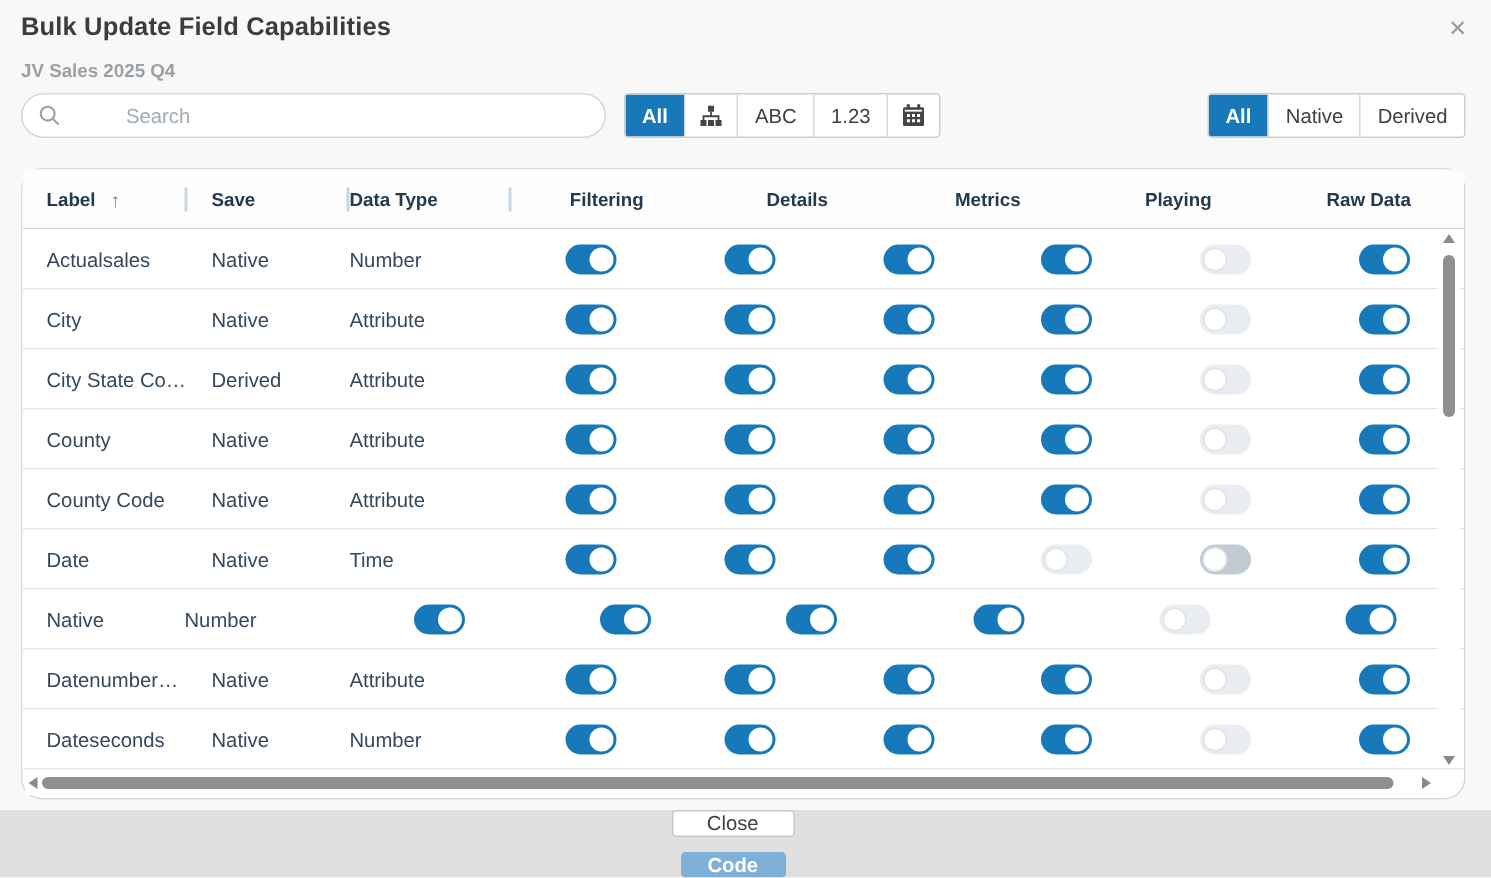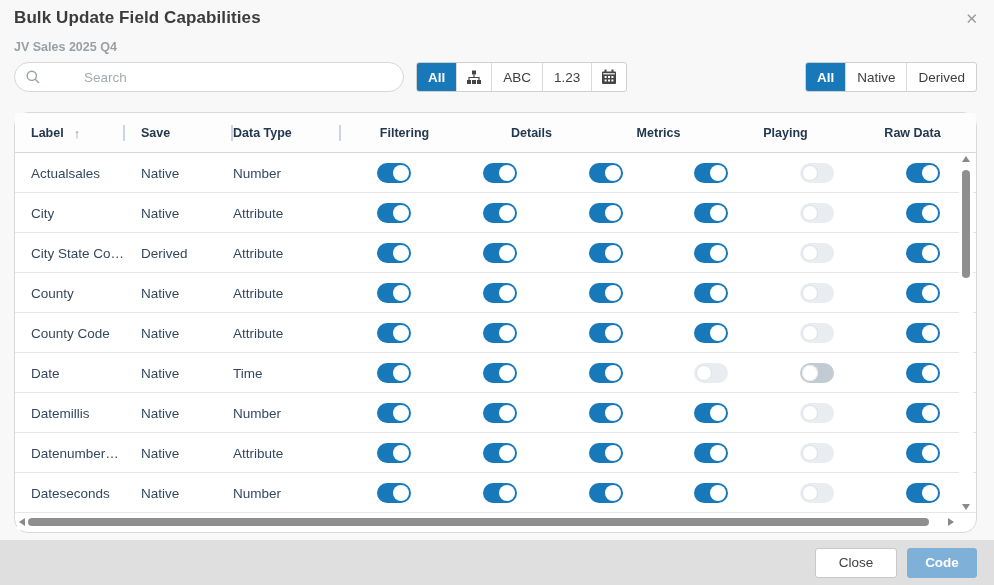--- a/index.html
+++ b/index.html
@@ -65,21 +65,21 @@
   .tri-down { left:3px; bottom:2px; border-left:4px solid transparent; border-right:4px solid transparent; border-top:6px solid #8a8a8a; }
   .vthumb { position:absolute; left:3px; top:16px; width:8px; height:108px; border-radius:4px; background:#8f8f8f; cursor:pointer; }
 
   .hscroll { position:absolute; left:2px; right:20px; bottom:2px; height:16px; background:#fff; }
   .tri-left { left:2px; top:4px; border-top:4px solid transparent; border-bottom:4px solid transparent; border-right:6px solid #8a8a8a; }
   .tri-right { right:2px; top:4px; border-top:4px solid transparent; border-bottom:4px solid transparent; border-left:6px solid #8a8a8a; }
   .hthumb { position:absolute; left:11px; top:4px; width:calc(100% - 38px); height:8px; border-radius:4px; background:#8f8f8f; cursor:pointer; }
 
   
   .footer { position:absolute; left:0; bottom:0; width:100%; height:45px; background:#dfdfdf;
-    display:flex; align-items:center; justify-content:flex-end; gap:10px; padding-right:17px; }
+    display:flex; align-items:center; justify-content:flex-end; gap:10px; padding-right:17px;flex-direction:column; }
   .btn { height:30px; border-radius:3px; font-size:13.5px; font-family:inherit; cursor:pointer; }
   .btn-close { width:82px; background:#fff; border:1px solid #c8c8c8; color:#404040; }
   .btn-save { width:70px; background:#7fb0d7; border:1px solid #7fb0d7; color:#fff; font-weight:bold; }
 </style>
 </head>
 <body>
 
 <div class="dialog">
 
   <div class="title">Bulk Update Field Capabilities</div>
@@ -370,21 +370,20 @@
             </span>
           </div>
     <div class="c c-tgl">
             <span class="toggle" data-state="on">
               <span class="knob"></span>
             </span>
           </div>
   </div>
 
   <div class="tr">
-    <div class="c c-label cell-label">Datemillis</div>
     <div class="c c-type cell-type">Native</div>
     <div class="c c-dt cell-dt">Number</div>
     <div class="c c-tgl">
             <span class="toggle" data-state="on">
               <span class="knob"></span>
             </span>
           </div>
     <div class="c c-tgl">
             <span class="toggle" data-state="on">
               <span class="knob"></span>

